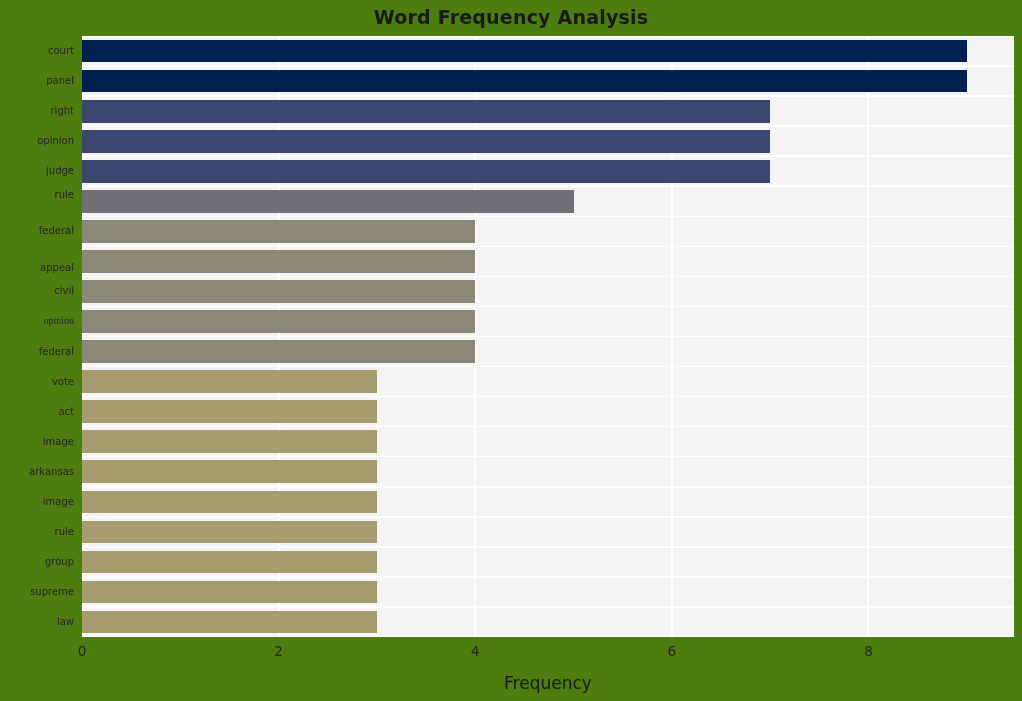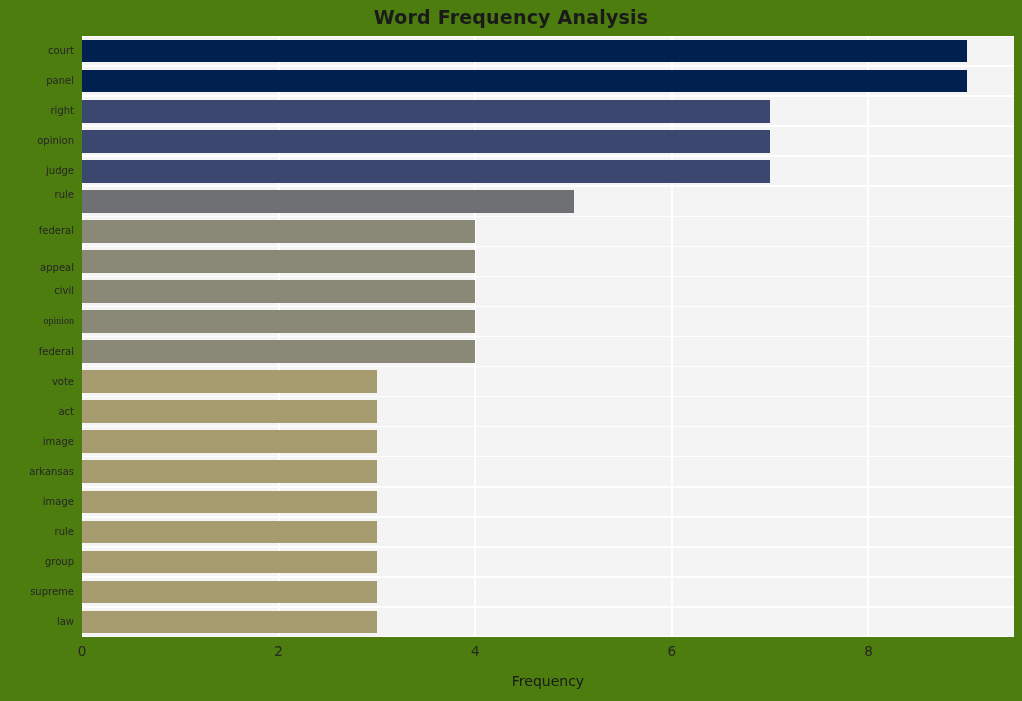--- a/index.html
+++ b/index.html
@@ -101,21 +101,21 @@
     text-align: center;
     font-size: 13.5px;
     color: #262626;
   }
   #xlabel {
     position: absolute;
     left: 82px;
     top: 673px;
     width: 932px;
     text-align: center;
-    font-size: 14px;
+    font-size: 17px;
     color: #1a1a1a;
   }
 </style>
 </head>
 <body>
 
 <div id="figure">
 
   <div id="chart-title">Word Frequency Analysis</div>
 

